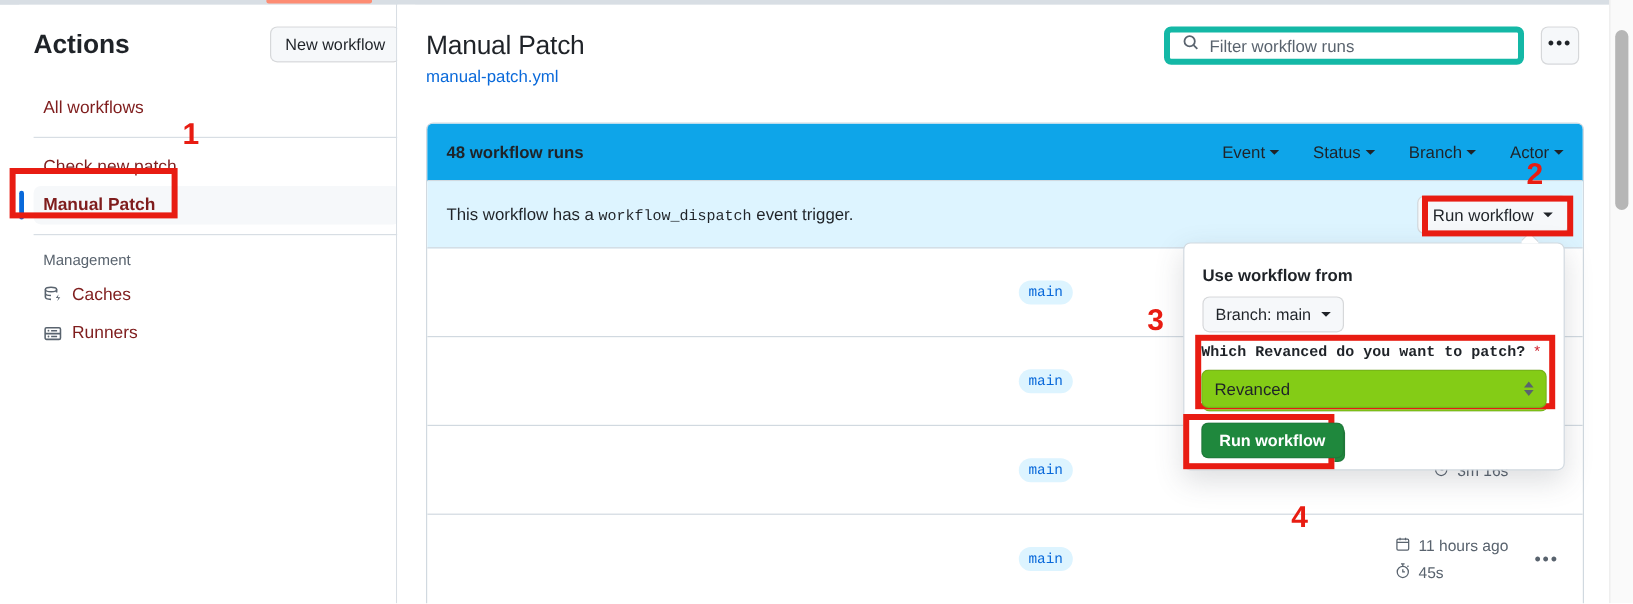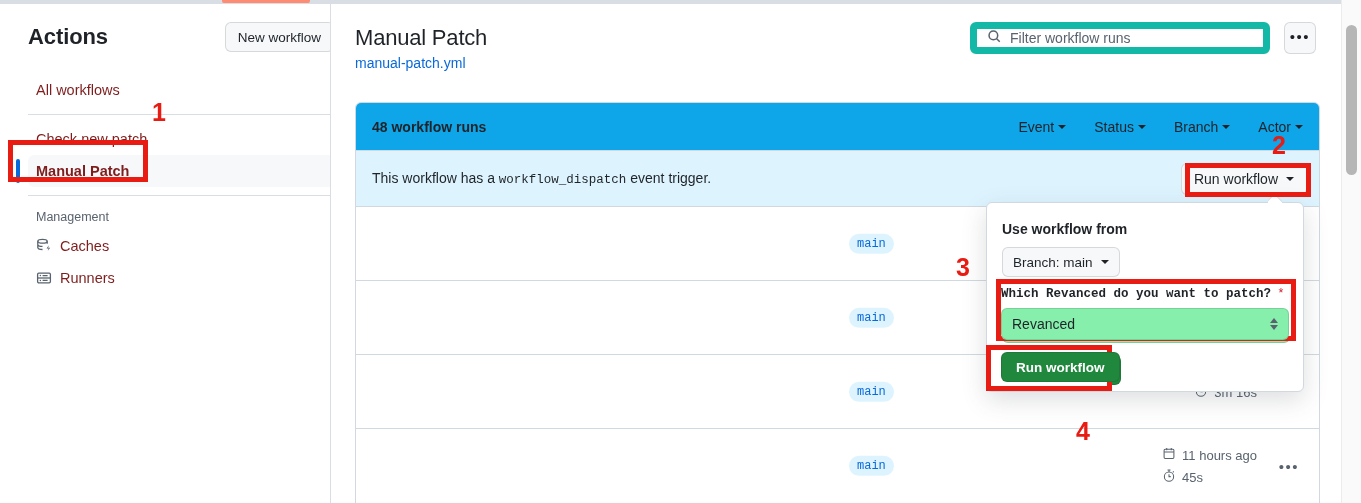--- a/index.html
+++ b/index.html
@@ -49,21 +49,21 @@
   .sb-icon svg { display:block; }
 
   
   .main { position:absolute; left:331px; top:4px; width:1010px; height:499px; background:#fff; }
 
   .pg-title { position:absolute; left:24px; top:21px; font-size:22px; font-weight:400; color:#1f2328; letter-spacing:-.2px; }
   .pg-sub { position:absolute; left:24px; top:51px; font-size:14px; color:#0969da; cursor:pointer; text-decoration:none; }
 
   .search-wrap { position:absolute; right:71px; top:18px; width:300px; height:32px; }
   .search-box {
-    width:100%; height:32px; border:7px solid #14b8a6; border-radius:6px;
+    width:100%; height:32px; border:5px solid #14b8a6; border-radius:6px;
     background:#fff; display:flex; align-items:center; padding:0 10px; gap:8px; cursor:text;
   }
   .search-box svg { flex:none; color:#59636e; }
   .search-inp { border:0; outline:0; background:transparent; font-size:14px; color:#1f2328; width:100%;
                 font-family:"Liberation Sans", sans-serif; }
   .search-inp::placeholder { color:#59636e; }
 
   .kebab-btn {
     position:absolute; right:25px; top:18px; width:32px; height:32px;
     border:1px solid rgba(31,35,40,.15); border-radius:6px; background:#f6f8fa;
@@ -136,21 +136,21 @@
     background:#f6f8fa; border:1px solid rgba(31,35,40,.15); border-radius:6px;
     font-size:13.5px; color:#1f2328; cursor:pointer; white-space:nowrap;
   }
   .field-label {
     position:absolute; left:15px; top:86px; font-family:"Liberation Mono", monospace;
     font-size:12.5px; font-weight:700; color:#1f2328; white-space:nowrap;
   }
   .req-star { color:#cf222e; font-family:"Liberation Sans",sans-serif; font-weight:400; }
   .sel-wrap {
     position:absolute; left:15px; top:108px; width:288px; height:32px;
-    background:#86efac; border:1px solid rgba(31,35,40,.15); border-radius:6px;
+    background:#84cc16; border:1px solid rgba(31,35,40,.15); border-radius:6px;
     display:flex; align-items:center; padding:0 10px;gap:41px;
   }
   .sel-value { font-size:14px; color:#1f2328; }
   .sel-arrows { margin-left:auto; display:flex; flex-direction:column; gap:2px; color:#59636e; }
   .ar-up { width:0;height:0;border-left:4px solid transparent;border-right:4px solid transparent;border-bottom:5px solid #59636e; }
   .ar-dn { width:0;height:0;border-left:4px solid transparent;border-right:4px solid transparent;border-top:5px solid #59636e; }
   .green-btn {
     position:absolute; left:15px; top:152px; height:30px; padding:0 14px;
     display:flex; align-items:center; justify-content:center;
     background:#1f883d; color:#fff; font-size:13.5px; font-weight:600;

